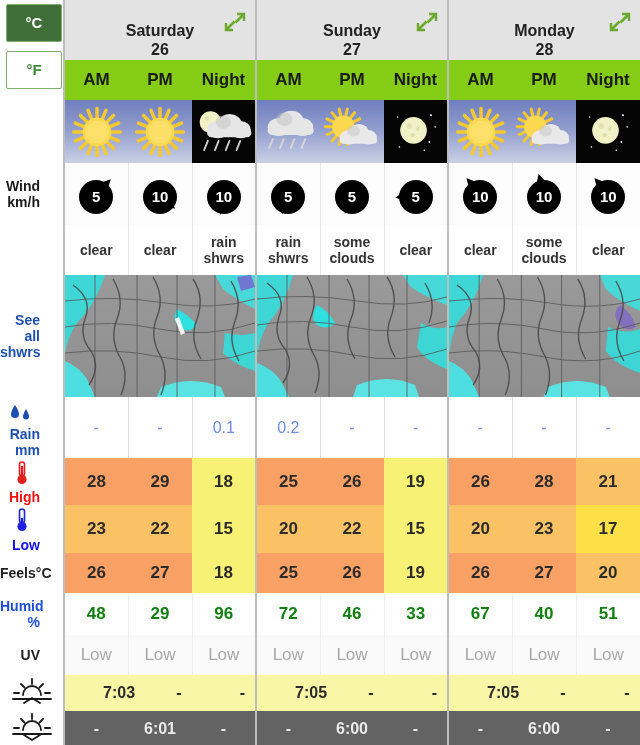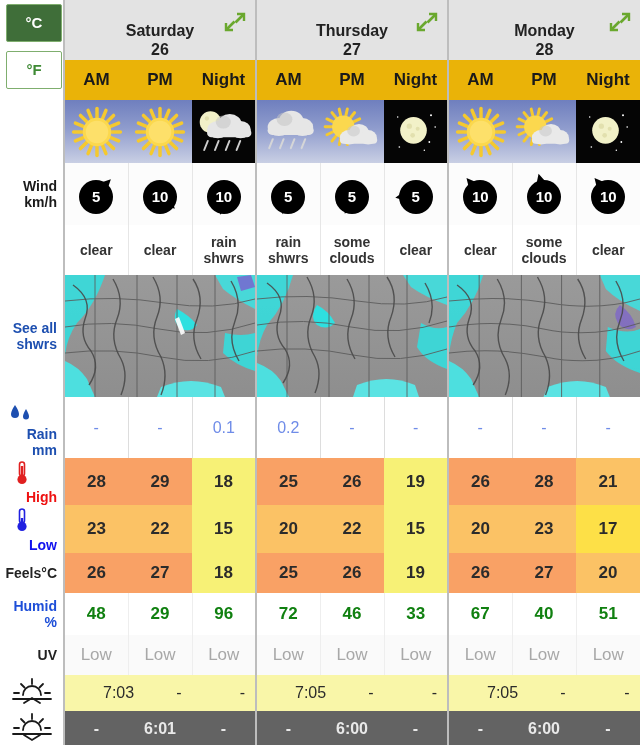--- a/index.html
+++ b/index.html
@@ -13,21 +13,21 @@
     width: 640px; height: 745px;
     border-collapse: collapse;
     table-layout: fixed;
   }
   td, th { padding: 0; vertical-align: middle; }
 
   
   .lbl {
     width: 70px;
     text-align: right;
-    padding-right: 6px;
+    padding-right: 23px;
     font-weight: bold;
     font-size: 14px;
     color: #222;
     background: #ffffff;
     line-height: 1.15;
   }
   .lbl-wind { color: #1a1a1a; }
   .lbl-rain { color: #1d4fb0; }
   .lbl-high { color: #ee1111; }
   .lbl-low  { color: #1111ee; }
@@ -60,21 +60,21 @@
     color: #222;
     height: 60px;
   }
   .dayhdr .dname { font-size: 16px; font-weight: bold; line-height: 19px; margin-top: 20px; }
   .dayhdr .dnum  { font-size: 16px; font-weight: bold; line-height: 19px; }
   .expand {
     position: absolute; right: 9px; top: 11px;
     width: 22px; height: 22px;
   }
   .slothdr {
-    background: #eab308;
+    background: #84cc16;
     text-align: center;
     font-size: 17px; font-weight: bold; color: #1a1a1a;
     height: 40px;
   }
 
   
   .iconcell { height: 63px; padding: 0; }
   .icon-day {
     width: 100%; height: 63px;
     background: linear-gradient(180deg,#6f7fbe 0%, #8f9ccd 45%, #c9cfe4 100%);
@@ -132,21 +132,21 @@
   }
   .uvcell {
     height: 40px; text-align: center;
     font-size: 17px; color: #a8a8a8;
     background: #fafafa; border-left: 1px solid #eee;
   }
 
   
   .sunrise {
     height: 36px; text-align: center;
-    font-size: 16px; font-weight: normal; color: #2b2b2b;
+    font-size: 16px; font-weight: bold; color: #2b2b2b;
     background: #f9f6a8;
     padding-left: 38px;
   }
   .sunset {
     height: 36px; text-align: center;
     font-size: 16px; font-weight: bold; color: #e9e9e9;
     background: #636363;
   }
   .suncol-sep { border-left: 1px solid #ffffff; }
   .sunicon { width: 70px; text-align: center; background: #fff; }
@@ -167,21 +167,21 @@
       <div class="dname">Saturday</div>
       <div class="dnum">26</div>
       <svg class="expand" viewBox="0 0 22 22">
         <path d="M13 3 L20 3 L20 10" fill="none" stroke="#6aa82e" stroke-width="2.4"></path>
         <path d="M19 4 L11.5 11.5" stroke="#6aa82e" stroke-width="2.6"></path>
         <path d="M9 19 L2 19 L2 12" fill="none" stroke="#6aa82e" stroke-width="2.4"></path>
         <path d="M3 18 L10.5 10.5" stroke="#6aa82e" stroke-width="2.6"></path>
       </svg>
     </td>
     <td class="dayhdr daygap" colspan="3">
-      <div class="dname">Thursday</div>
+      <div class="dname">Sunday</div>
       <div class="dnum">27</div>
       <svg class="expand" viewBox="0 0 22 22">
         <path d="M13 3 L20 3 L20 10" fill="none" stroke="#6aa82e" stroke-width="2.4"></path>
         <path d="M19 4 L11.5 11.5" stroke="#6aa82e" stroke-width="2.6"></path>
         <path d="M9 19 L2 19 L2 12" fill="none" stroke="#6aa82e" stroke-width="2.4"></path>
         <path d="M3 18 L10.5 10.5" stroke="#6aa82e" stroke-width="2.6"></path>
       </svg>
     </td>
     <td class="dayhdr daygap" colspan="3">
       <div class="dname">Monday</div>

